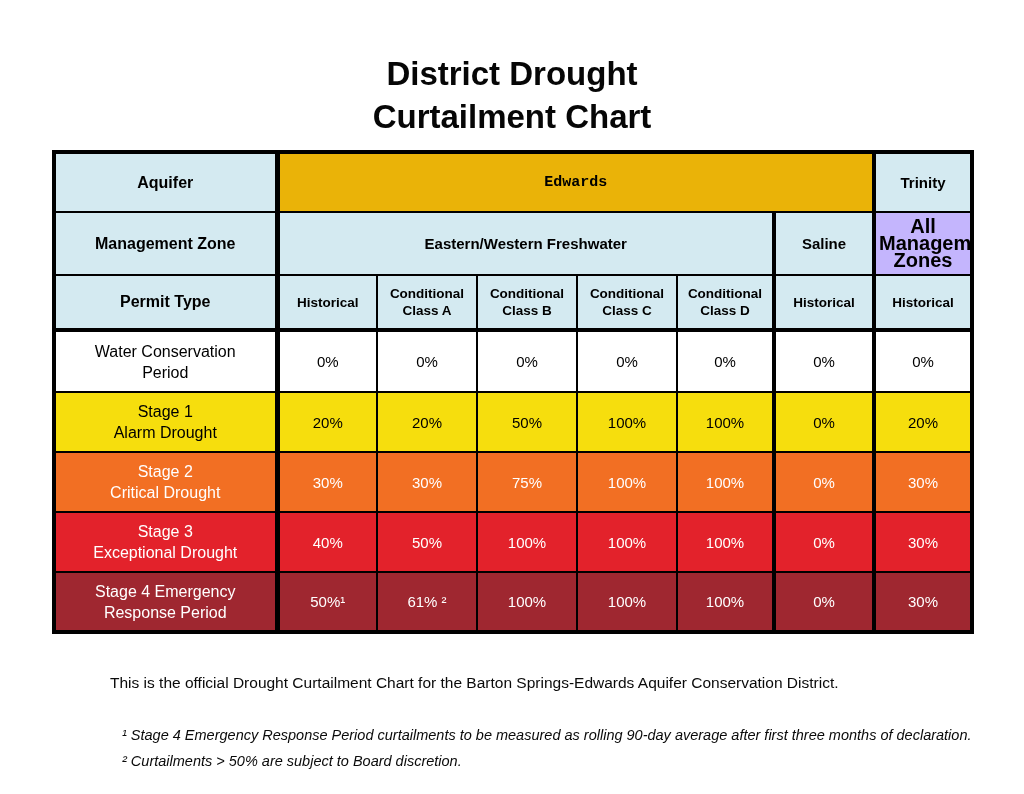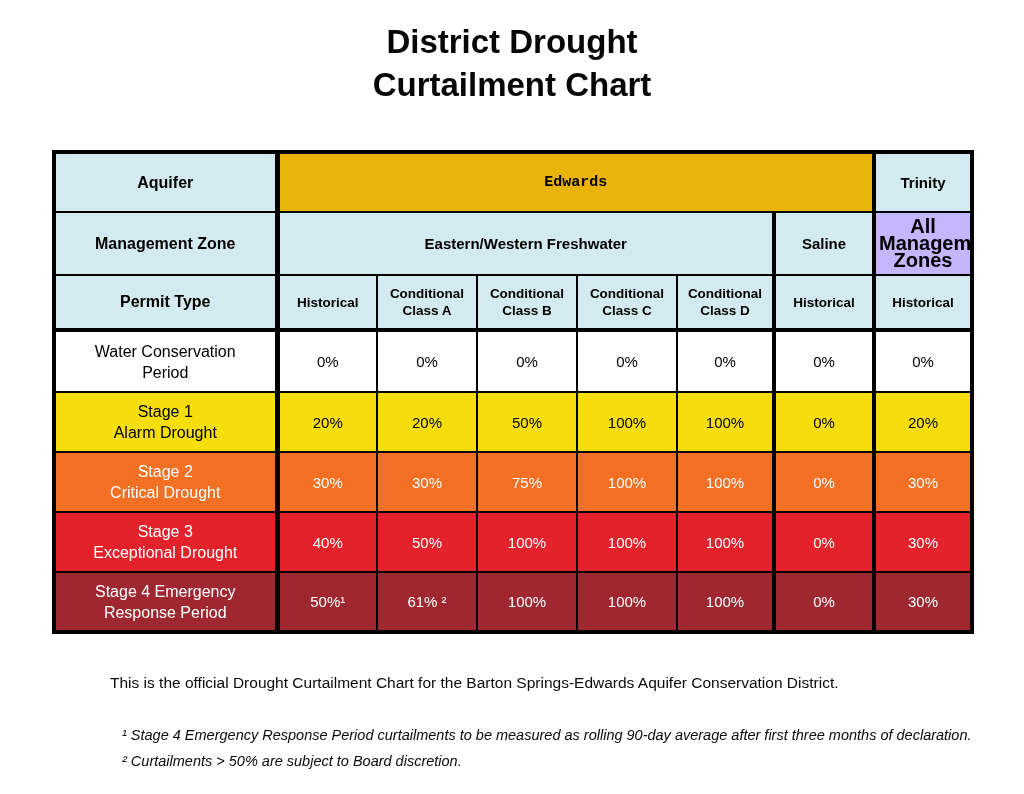--- a/index.html
+++ b/index.html
@@ -14,21 +14,21 @@
   }
   .page {
     width: 1024px;
     height: 794px;
     position: relative;
     background: #ffffff;
   }
   .title {
     text-align: center;
     margin: 0;
-    padding-top: 20px;
+    padding-top: 52px;
     font-size: 33px;
     line-height: 43px;
     font-weight: bold;
     color: #060606;
   }
   .table-wrap {
     position: absolute;
     left: 52px;
     top: 150px;
   }

